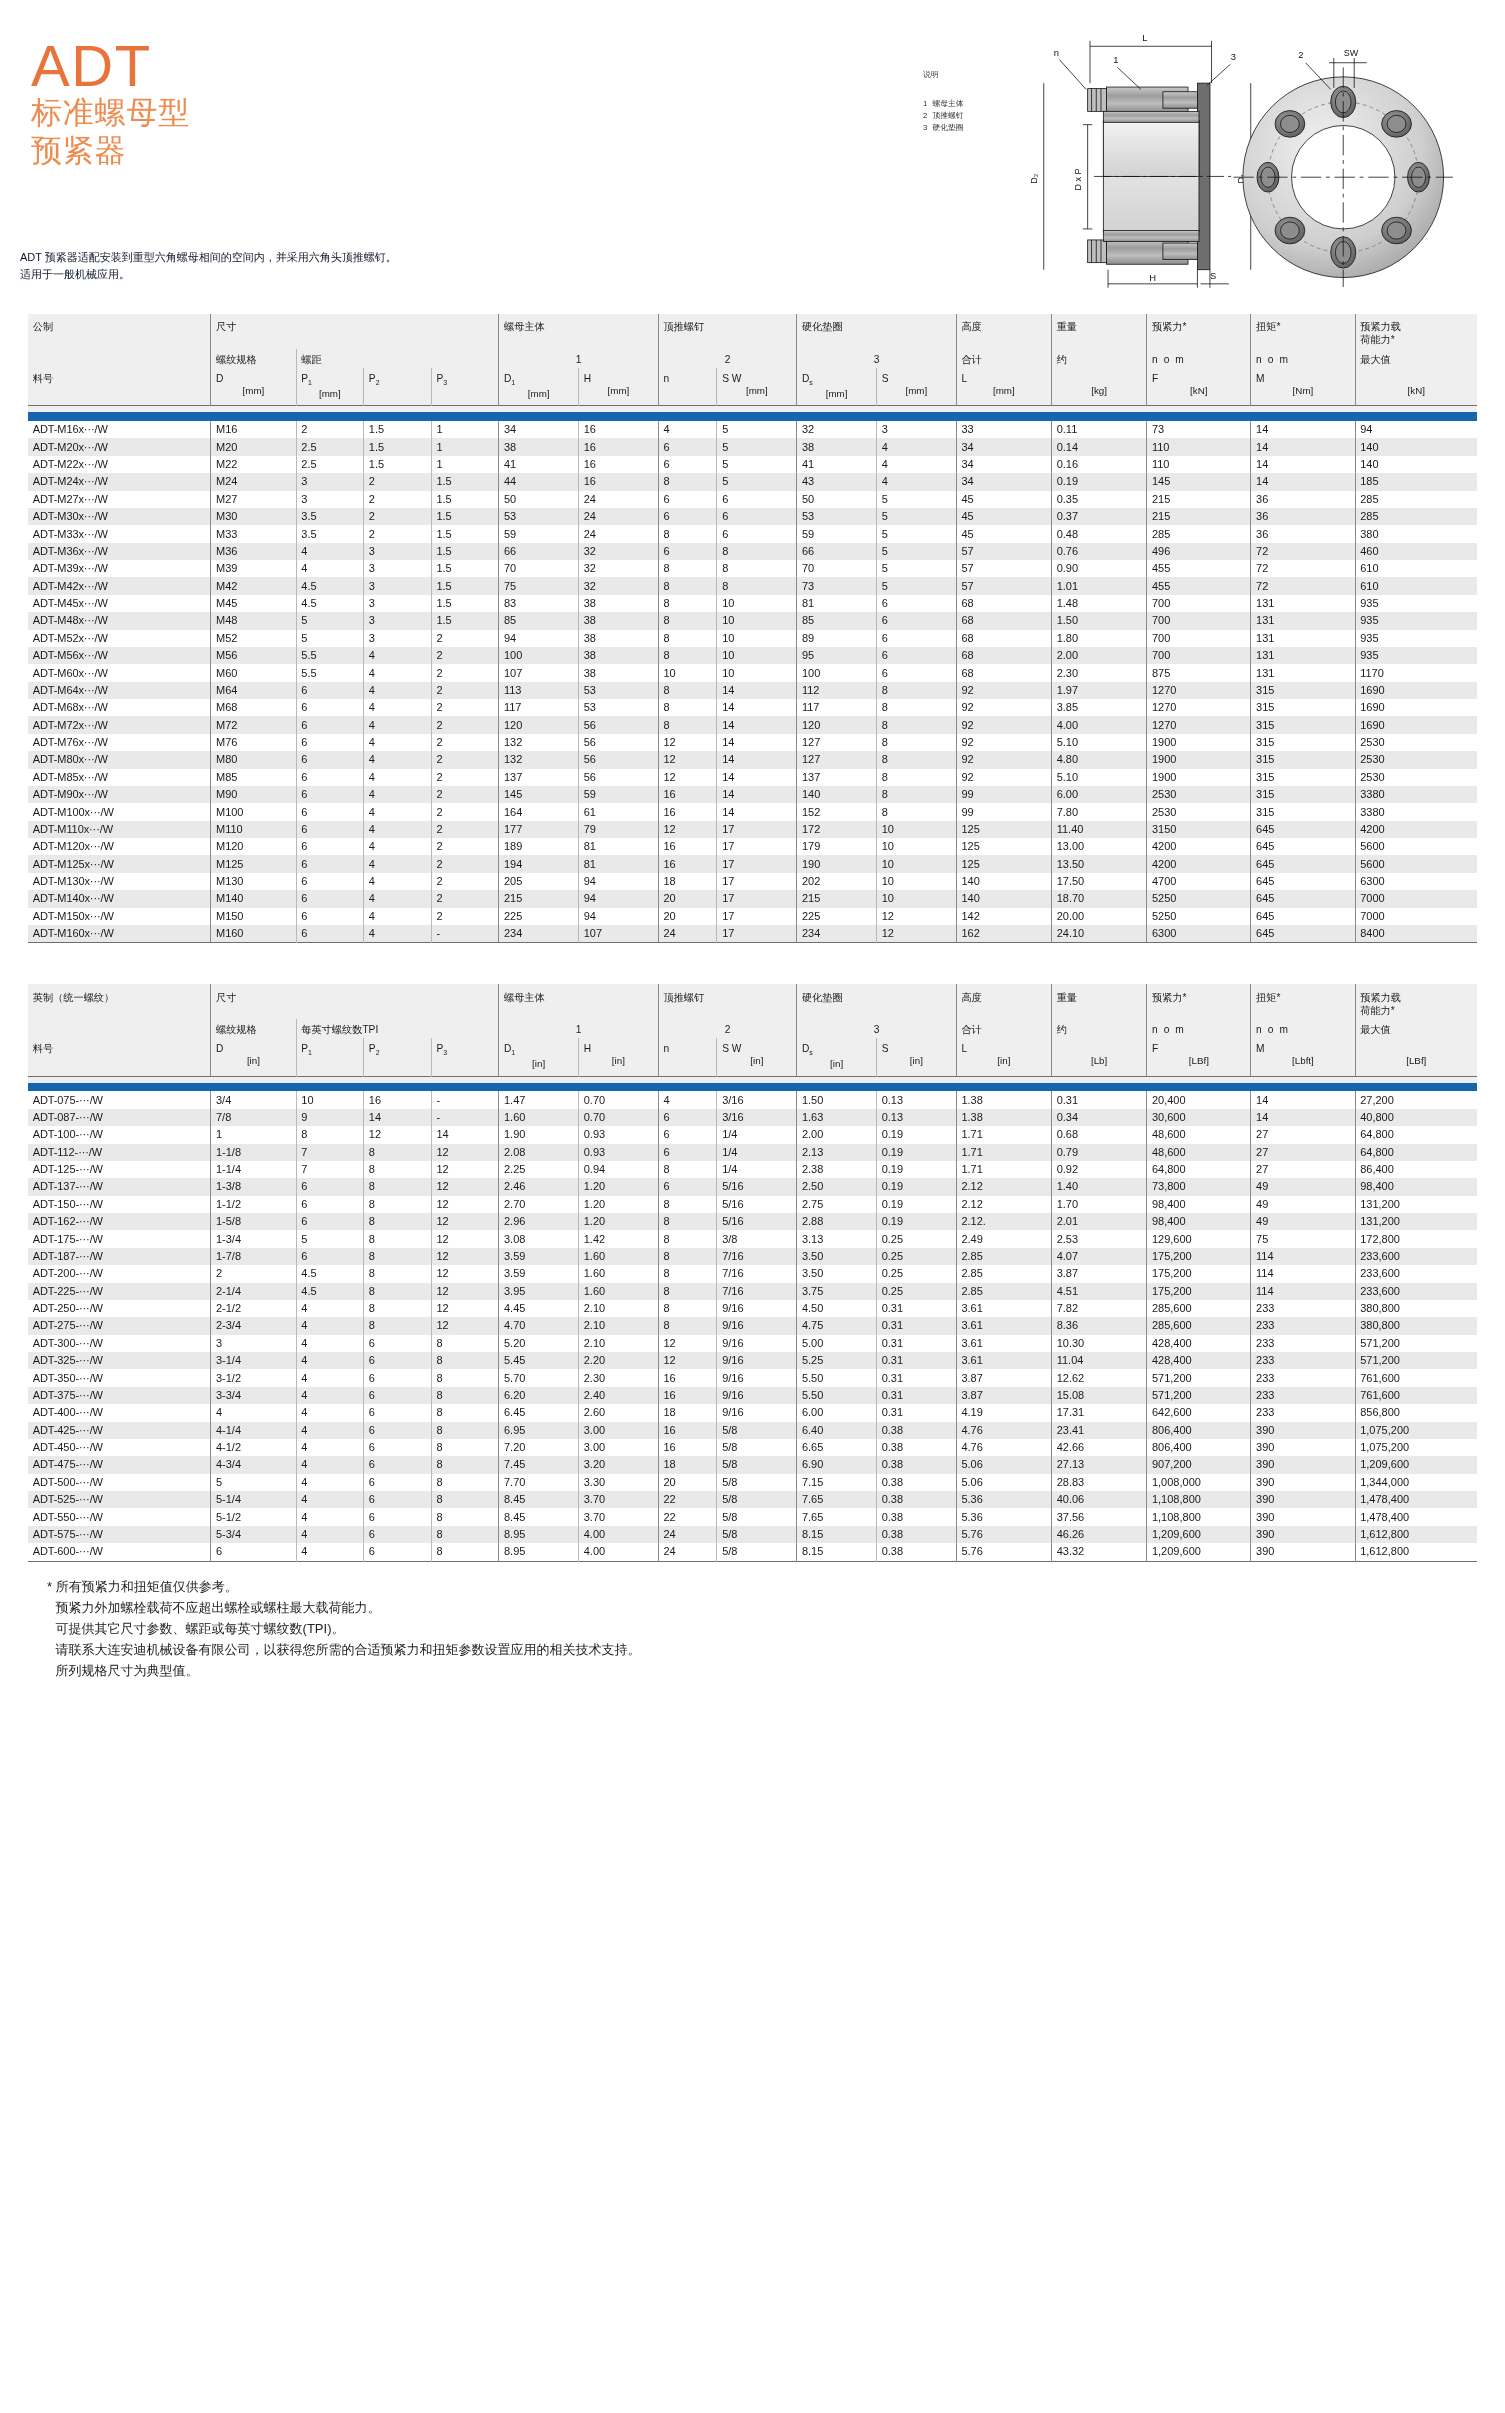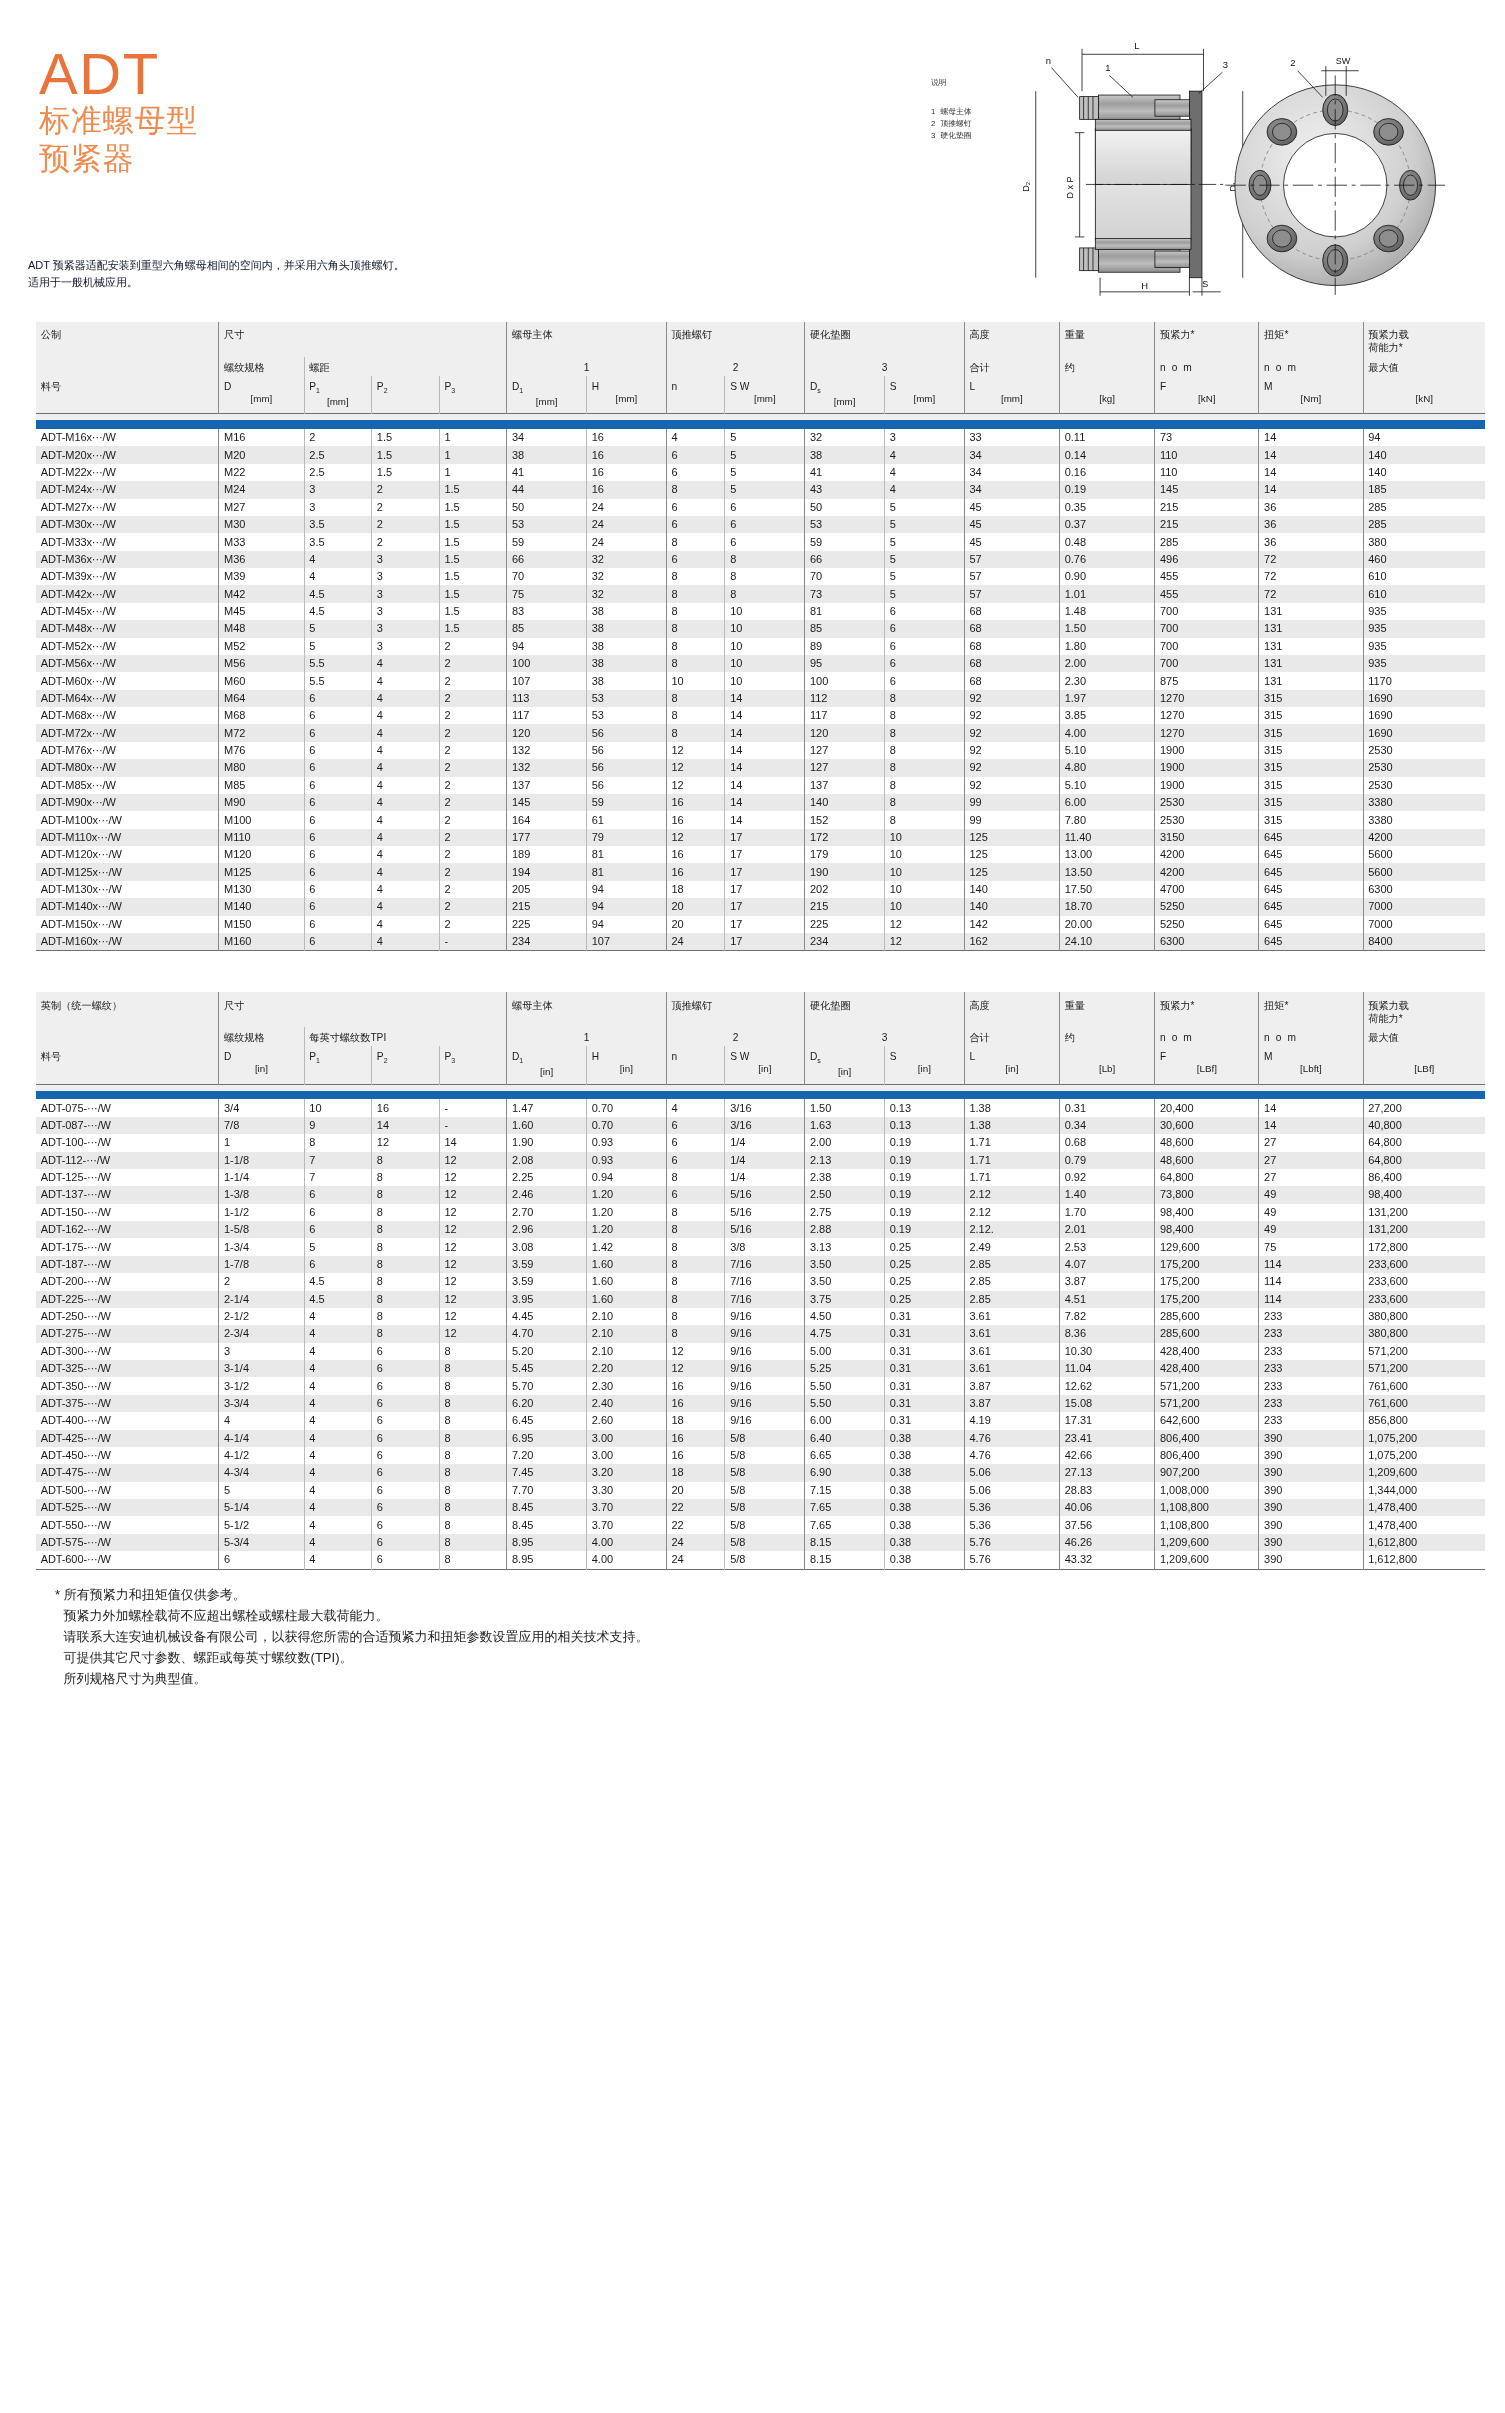--- a/index.html
+++ b/index.html
@@ -4,21 +4,21 @@
 <style>
   * { box-sizing: border-box; }
   html, body { margin: 0; padding: 0; }
   body {
     width: 1505px;
     background: #ffffff;
     font-family: "Liberation Sans", "DejaVu Sans", sans-serif;
     color: #1a1a1a;
     -webkit-font-smoothing: antialiased;
   }
-  .page { position: relative; width: 1505px; height: 2413px; padding: 8px; }
+  .page { position: relative; width: 1505px; height: 2413px; padding: 0; }
 
   
   .hero { position: relative; padding: 31px 28px 0 28px; height: 314px; }
   .brand-block { position: absolute; left: 31px; top: 38px; }
   .brand-title {
     font-size: 58px; line-height: 0.95; letter-spacing: 1.6px;
     color: #E8743B; font-weight: 400;
   }
   .brand-sub {
     font-size: 31px; line-height: 1.18; color: #EE8B4F; font-weight: 400;
@@ -1540,19 +1540,19 @@
           <tr class="tbl-end">
             <td colspan="16"></td>
           </tr>
     </tbody>
       </table>
   </div>
 
   <div class="notes" id="footnotes">
       <div>* 所有预紧力和扭矩值仅供参考。</div>
       <div class="note-ind">预紧力外加螺栓载荷不应超出螺栓或螺柱最大载荷能力。</div>
+      <div class="note-ind">可提供其它尺寸参数、螺距或每英寸螺纹数(TPI)。</div>
       <div class="note-ind">请联系大连安迪机械设备有限公司，以获得您所需的合适预紧力和扭矩参数设置应用的相关技术支持。</div>
-      <div class="note-ind">可提供其它尺寸参数、螺距或每英寸螺纹数(TPI)。</div>
       <div class="note-ind">所列规格尺寸为典型值。</div>
     </div>
 
 </div>
 
 
 </body></html>

